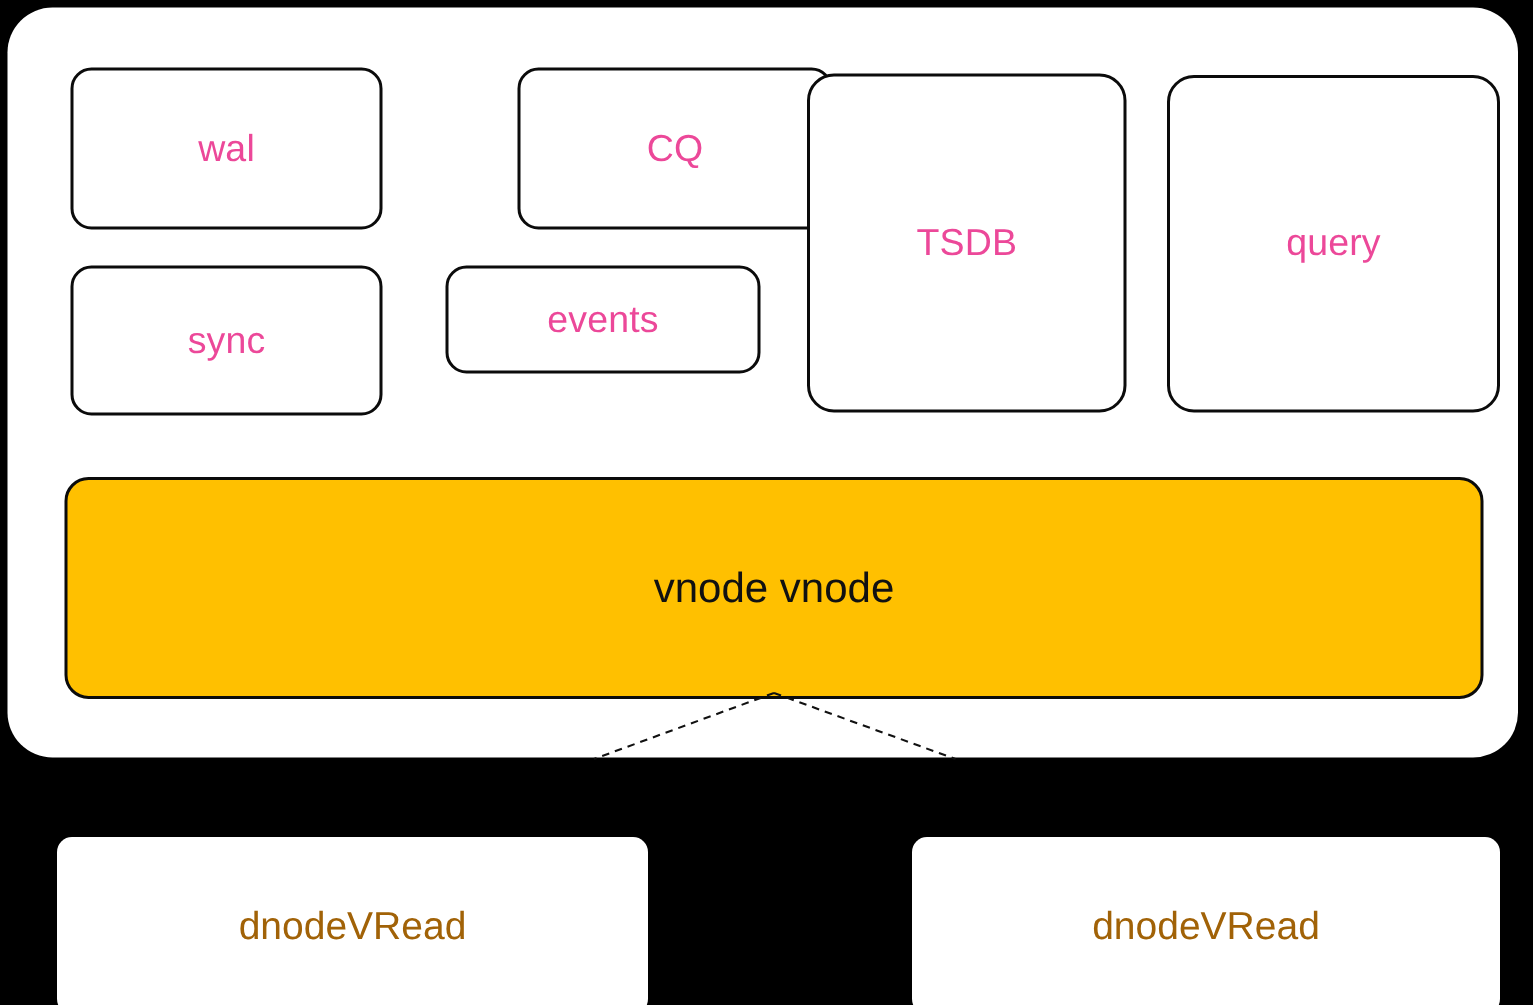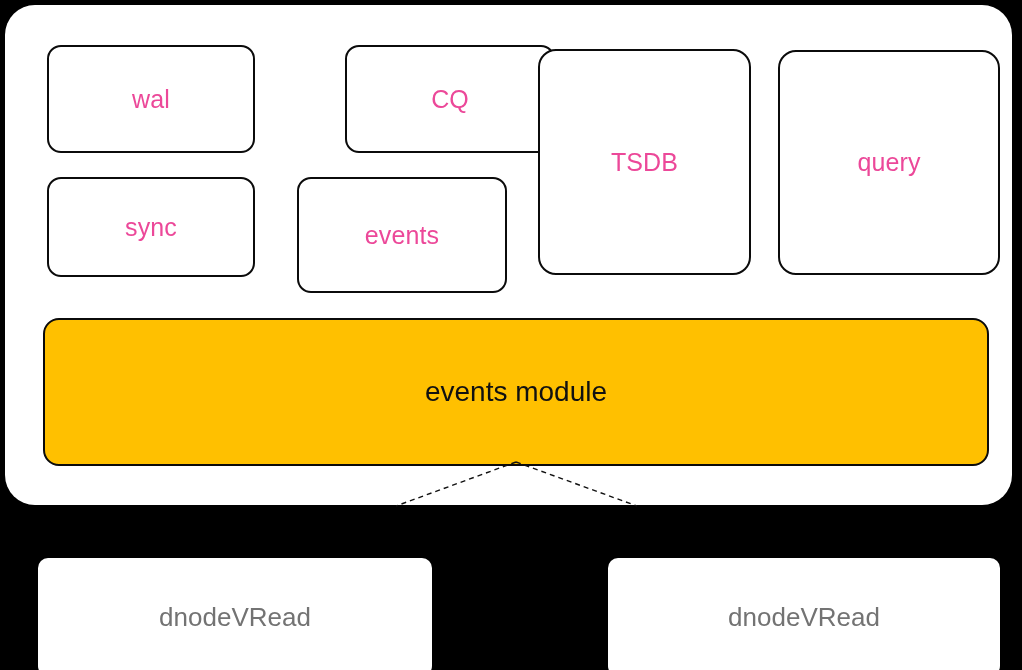--- a/index.html
+++ b/index.html
@@ -46,21 +46,21 @@
     color: #ec4899;
     font-weight: 400;
     letter-spacing: 0.1px;
     white-space: nowrap;
   }
 
   
   .box-wal    { left: 42px;  top: 40px;  width: 208px; height: 108px; }
   .box-cq     { left: 292px; top: 40px;  width: 210px; height: 108px; margin-left: 48px; }
   .box-sync   { left: 42px;  top: 172px; width: 208px; height: 100px; }
-  .box-events { left: 292px; top: 172px; width: 210px; height: 116px; }
+  .box-events { left: 292px; top: 172px; width: 210px; height: 72px; }
   .box-tsdb   { left: 533px; top: 44px;  width: 213px; height: 226px; border-radius: 18px; }
   .box-query  { left: 773px; top: 45px;  width: 222px; height: 225px; border-radius: 18px; }
 
   
   .vnode-module-bar {
     position: absolute;
     left: 38px;
     top: 313px;
     width: 946px;
     height: 148px;
@@ -96,21 +96,21 @@
     border-radius: 10px;
     box-sizing: border-box;
     display: flex;
     align-items: center;
     justify-content: center;
   }
   .box-dnodevread  { left: 38px;  top: 558px; width: 394px; height: 118px; }
   .box-dnodevwrite { left: 608px; top: 558px; width: 392px; height: 118px; }
   .dnode-label {
     font-size: 26px;
-    color: #737373;
+    color: #a16207;
     white-space: nowrap;
   }
 </style>
 </head>
 <body>
 
 <div id="canvas">
 
   <div class="vnode-container">
 
@@ -132,21 +132,21 @@
 
     <div class="module-box box-sync">
       <span class="module-label">sync</span>
     </div>
 
     <div class="module-box box-events">
       <span class="module-label">events</span>
     </div>
 
     <div class="vnode-module-bar">
-      <span class="vnode-module-label">events module</span>
+      <span class="vnode-module-label">vnode vnode</span>
     </div>
 
   </div>
 
   <svg class="connector-svg" viewBox="0 0 1022 670" xmlns="http://www.w3.org/2000/svg">
     <line x1="516" y1="462" x2="396" y2="506" stroke="#111111" stroke-width="1.4" stroke-dasharray="5,4"></line>
     <line x1="516" y1="462" x2="637" y2="506" stroke="#111111" stroke-width="1.4" stroke-dasharray="5,4"></line>
   </svg>
 
   <div class="dnode-box box-dnodevread">

